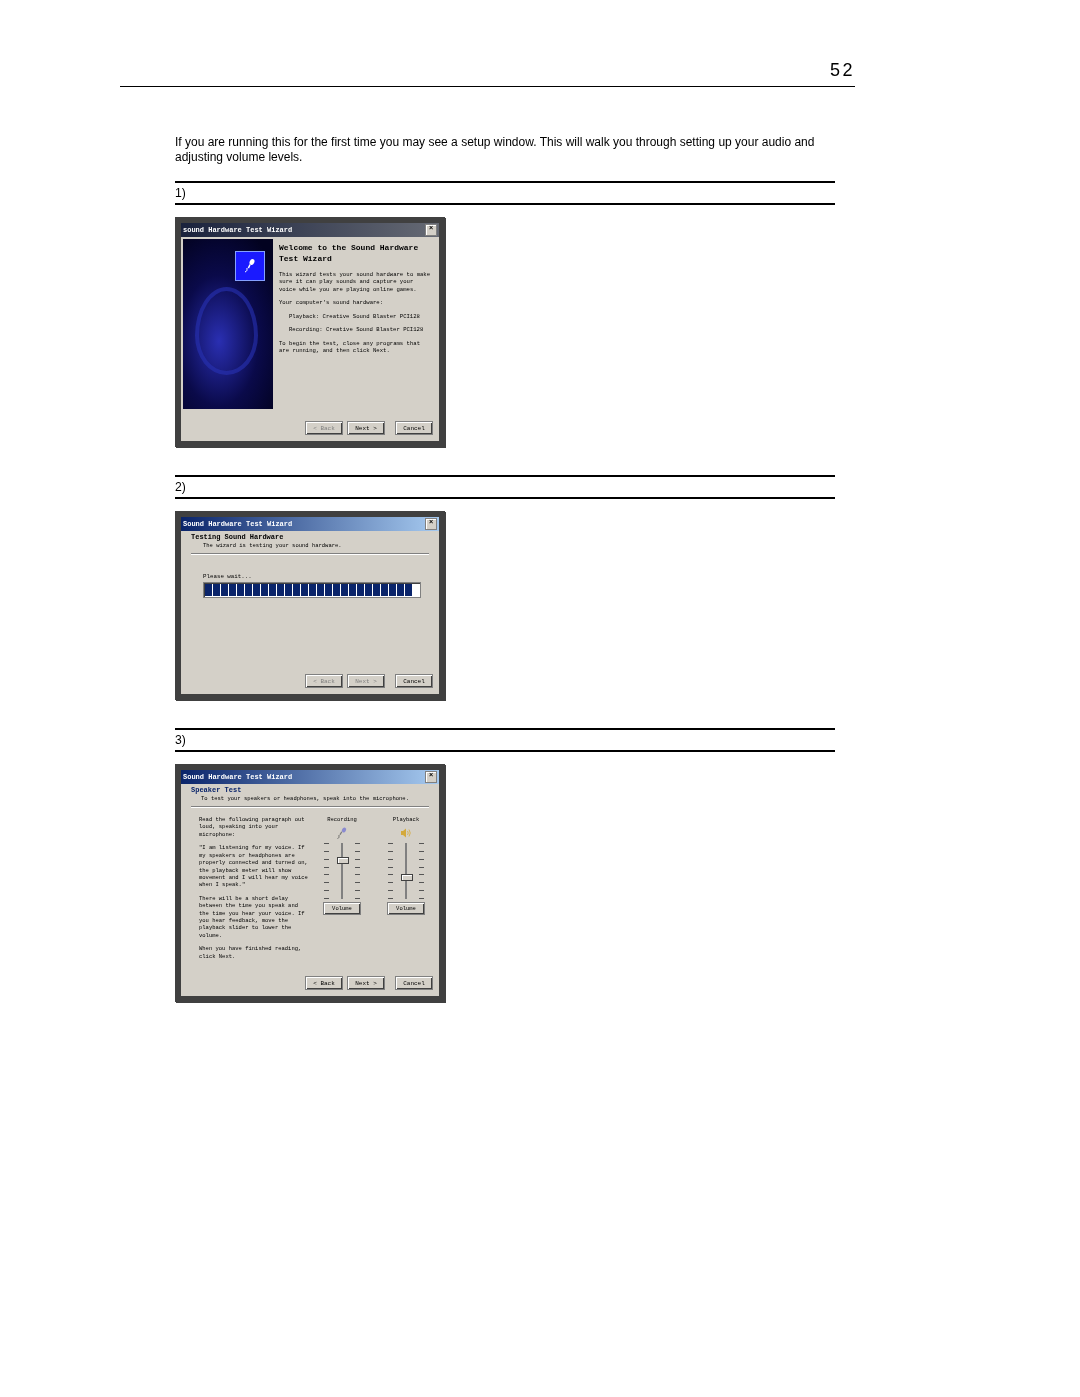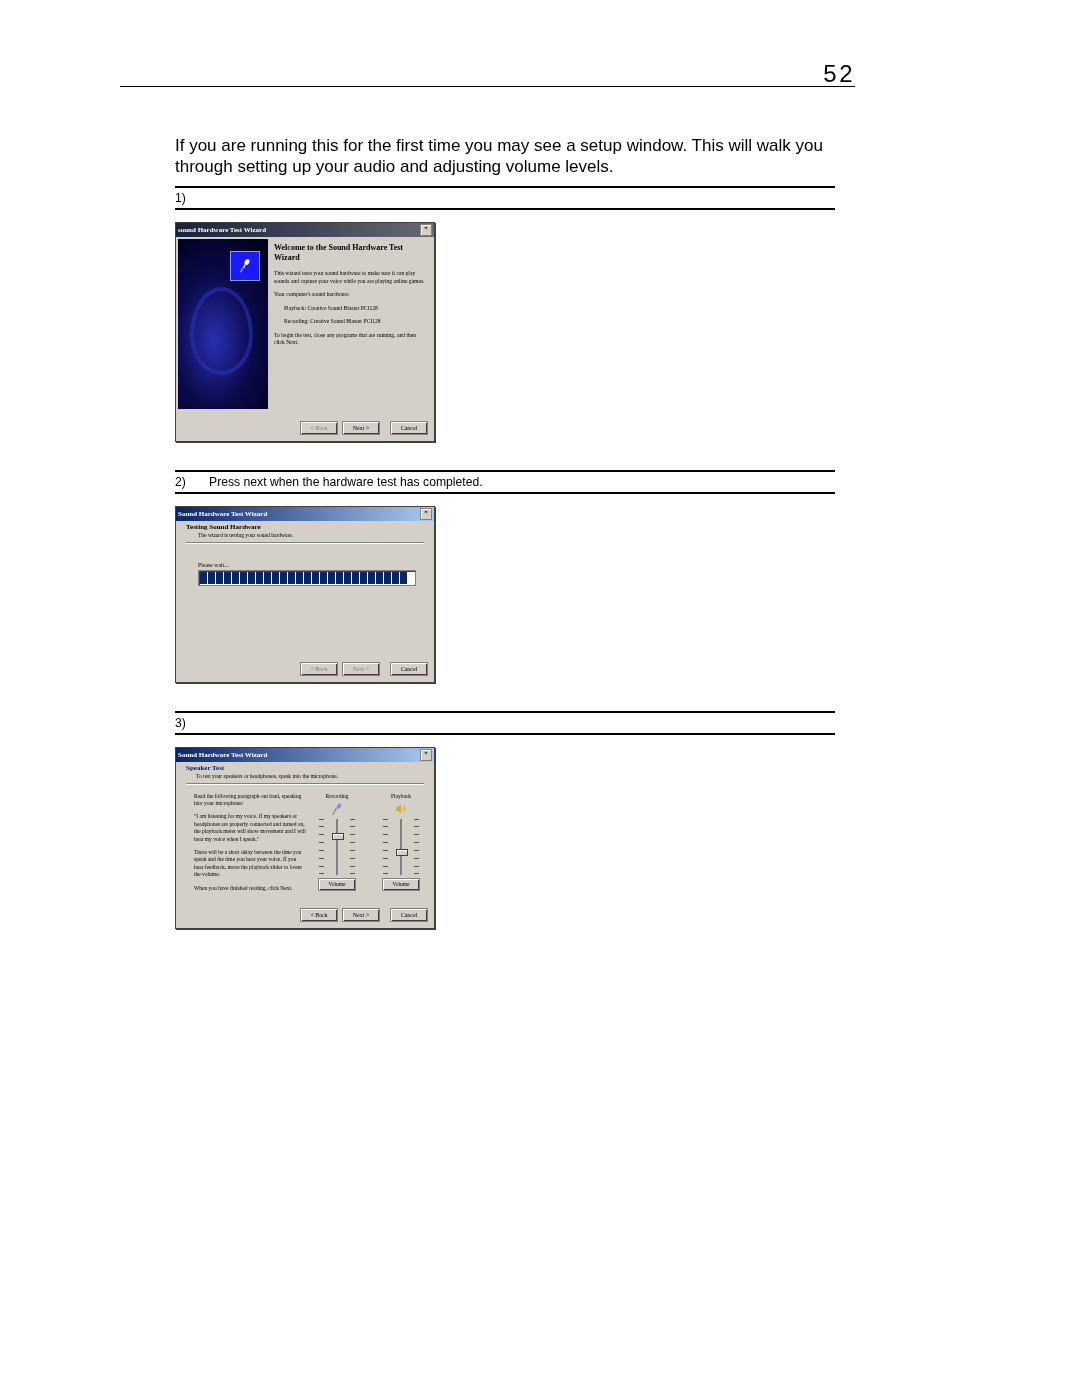--- a/index.html
+++ b/index.html
@@ -13,38 +13,38 @@
     min-height: 1397px;
     box-sizing: border-box;
     padding: 60px 110px 40px 175px;
     position: relative;
   }
   .page-number {
     position: absolute;
     top: 60px;
     right: 225px;
     font-family: "Helvetica Neue", Arial, sans-serif;
-    font-size: 24px;
+    font-size: 18px;
     letter-spacing: 2.5px;
   }
   .top-rule {
     position: absolute;
     top: 86px;
     left: 120px;
     right: 225px;
     border-top: 1px solid #000;
   }
   .content {
     margin-top: 75px;
     width: 660px;
   }
   .intro {
-    font-size: 17px;
+    font-size: 12px;
     line-height: 1.25;
-    margin-bottom: 8px;
+    margin-bottom: 16px;
   }
   .step-block {
     margin-bottom: 28px;
   }
   .step-row {
     border-top: 2px solid #000;
     border-bottom: 2px solid #000;
     padding: 3px 0;
     display: flex;
     font-size: 12.2px;
@@ -56,23 +56,23 @@
     flex: 1;
   }
   .wizard-shot {
     margin-top: 12px;
   }
 
   
   .dlg {
     width: 258px;
     background: #d4d0c8;
-    border: 1px solid #404040;
+    border: 6px solid #404040;
     box-shadow: 1px 1px 0 #404040;
-    font-family: Liberation Serif, serif;
+    font-family: Liberation Mono, monospace;
     font-size: 6.3px;
     color: #000;
   }
   .dlg-title {
     display: flex;
     align-items: center;
     justify-content: space-between;
     padding: 1px 2px;
     font-size: 7px;
     font-weight: bold;
@@ -257,21 +257,20 @@
             <div class="btn">Next &gt;</div>
             <div class="btn" style="margin-left:6px">Cancel</div>
           </div>
         </div>
       </div>
     </div>
 
     <div class="step-block">
       <div class="step-row">
         <div class="step-num">2)</div>
-        <div class="step-text">Press next when the hardware test has completed.</div>
       </div>
       <div class="wizard-shot">
         <div class="dlg">
           <div class="dlg-title blue">
             <span>Sound Hardware Test Wizard</span>
             <span class="close-btn">×</span>
           </div>
           <div class="d2-header">
             <h4>Testing Sound Hardware</h4>
             <p>The wizard is testing your sound hardware.</p>

